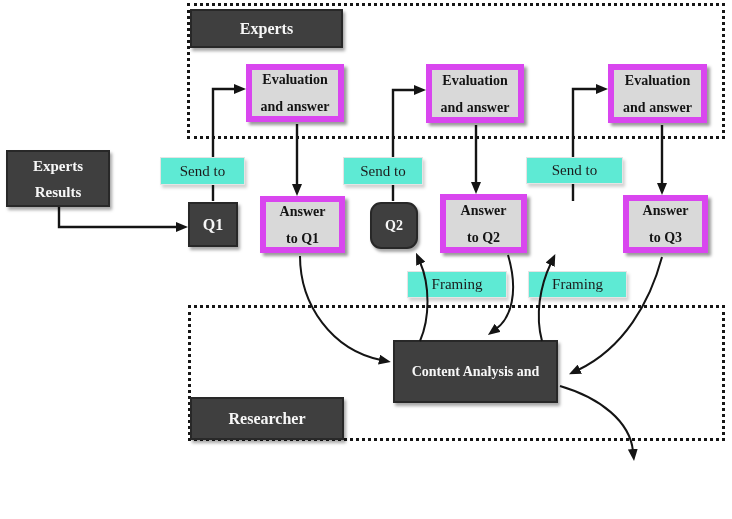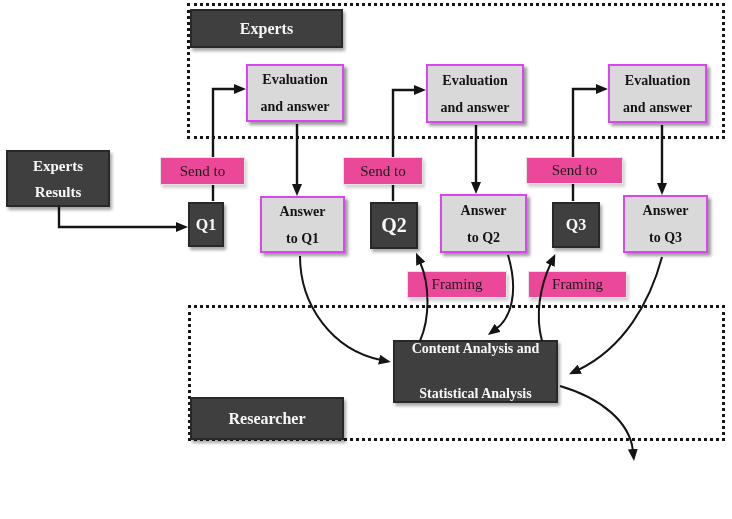--- a/index.html
+++ b/index.html
@@ -19,44 +19,44 @@
 
   .dark-box{
     position:absolute;z-index:2;box-sizing:border-box;
     background:#3f3f3f;border:2px solid #282828;color:#f7f7f7;
     display:flex;flex-direction:column;align-items:center;justify-content:center;
     font-weight:bold;text-align:right;
     box-shadow:2px 3px 3px rgba(0,0,0,0.35);
   }
   .light-box{
     position:absolute;z-index:2;box-sizing:border-box;
-    background:#d9d9d9;border:2px solid #d946ef;color:#141414;
+    background:#d9d9d9;border:6px solid #d946ef;color:#141414;
     display:flex;flex-direction:column;align-items:center;justify-content:center;
     font-weight:bold;text-align:right;
     box-shadow:3px 3px 3px rgba(0,0,0,0.40);
   }
   .label-box{
     position:absolute;z-index:2;box-sizing:border-box;
-    background:#ec4899;border:1px solid #e4e4e4;color:#1c1c1c;
+    background:#5eead4;border:1px solid #e4e4e4;color:#1c1c1c;
     display:flex;align-items:center;justify-content:center;
     font-size:15px;text-align:center;
     box-shadow:2px 3px 3px rgba(0,0,0,0.18);
   }
   .two-line span{display:block;}
 
   #box-experts{left:190px;top:9px;width:153px;height:39px;font-size:16px;}
   #box-research-question{left:6px;top:150px;width:104px;height:57px;font-size:15px;line-height:26px;}
   #box-eval1{left:246px;top:64px;width:98px;height:58px;font-size:14px;line-height:27px;}
   #box-eval2{left:426px;top:64px;width:98px;height:59px;font-size:14px;line-height:27px;}
   #box-eval3{left:608px;top:64px;width:99px;height:59px;font-size:14px;line-height:27px;}
   #label-send-to-1{left:160px;top:157px;width:85px;height:28px;}
   #label-send-to-2{left:343px;top:157px;width:80px;height:28px;}
   #label-send-to-3{left:526px;top:157px;width:97px;height:27px;}
-  #box-q1{left:188px;top:202px;width:36px;height:45px;font-size:16px;}
-  #box-q2{left:370px;top:202px;width:48px;height:47px;font-size:20px;}
+  #box-q1{left:188px;top:202px;width:50px;height:45px;font-size:16px;}
+  #box-q2{left:370px;top:202px;width:48px;height:47px;font-size:14px;border-radius:11px;}
   #box-q3{left:552px;top:202px;width:48px;height:46px;font-size:16px;}
   #box-answer1{left:260px;top:196px;width:85px;height:57px;font-size:14px;line-height:27px;}
   #box-answer2{left:440px;top:194px;width:87px;height:59px;font-size:14px;line-height:27px;}
   #box-answer3{left:623px;top:195px;width:85px;height:58px;font-size:14px;line-height:27px;}
   #label-framing-1{left:407px;top:271px;width:100px;height:27px;}
   #label-framing-2{left:528px;top:271px;width:99px;height:27px;}
   #box-content{left:393px;top:340px;width:165px;height:63px;font-size:14px;line-height:26px;gap:19px;}
   #box-researcher{left:190px;top:397px;width:154px;height:43px;font-size:16px;}
   #box-results{left:559px;top:466px;width:157px;height:44px;font-size:16px;}
 
@@ -117,23 +117,20 @@
   <div class="label-box" id="label-send-to-3">
     <span>Send to</span>
   </div>
 
   <div class="dark-box" id="box-q1">
     <span>Q1</span>
   </div>
   <div class="dark-box" id="box-q2">
     <span>Q2</span>
   </div>
-  <div class="dark-box" id="box-q3">
-    <span>Q3</span>
-  </div>
 
   <div class="light-box two-line" id="box-answer1">
     <span>Answer</span>
     <span>to Q1</span>
   </div>
   <div class="light-box two-line" id="box-answer2">
     <span>Answer</span>
     <span>to Q2</span>
   </div>
   <div class="light-box two-line" id="box-answer3">
@@ -143,21 +140,20 @@
 
   <div class="label-box" id="label-framing-1">
     <span>Framing</span>
   </div>
   <div class="label-box" id="label-framing-2">
     <span>Framing</span>
   </div>
 
   <div class="dark-box two-line" id="box-content">
     <span>Content Analysis and</span>
-    <span>Statistical Analysis</span>
   </div>
 
   <div class="dark-box" id="box-researcher">
     <span>Researcher</span>
   </div>
 
 
   <svg class="layer" id="curve-layer" viewBox="0 0 732 519">
     <defs>
       <marker id="arrow2" viewBox="0 0 12 10" refX="2" refY="5" markerWidth="12" markerHeight="10" markerUnits="userSpaceOnUse" orient="auto">

